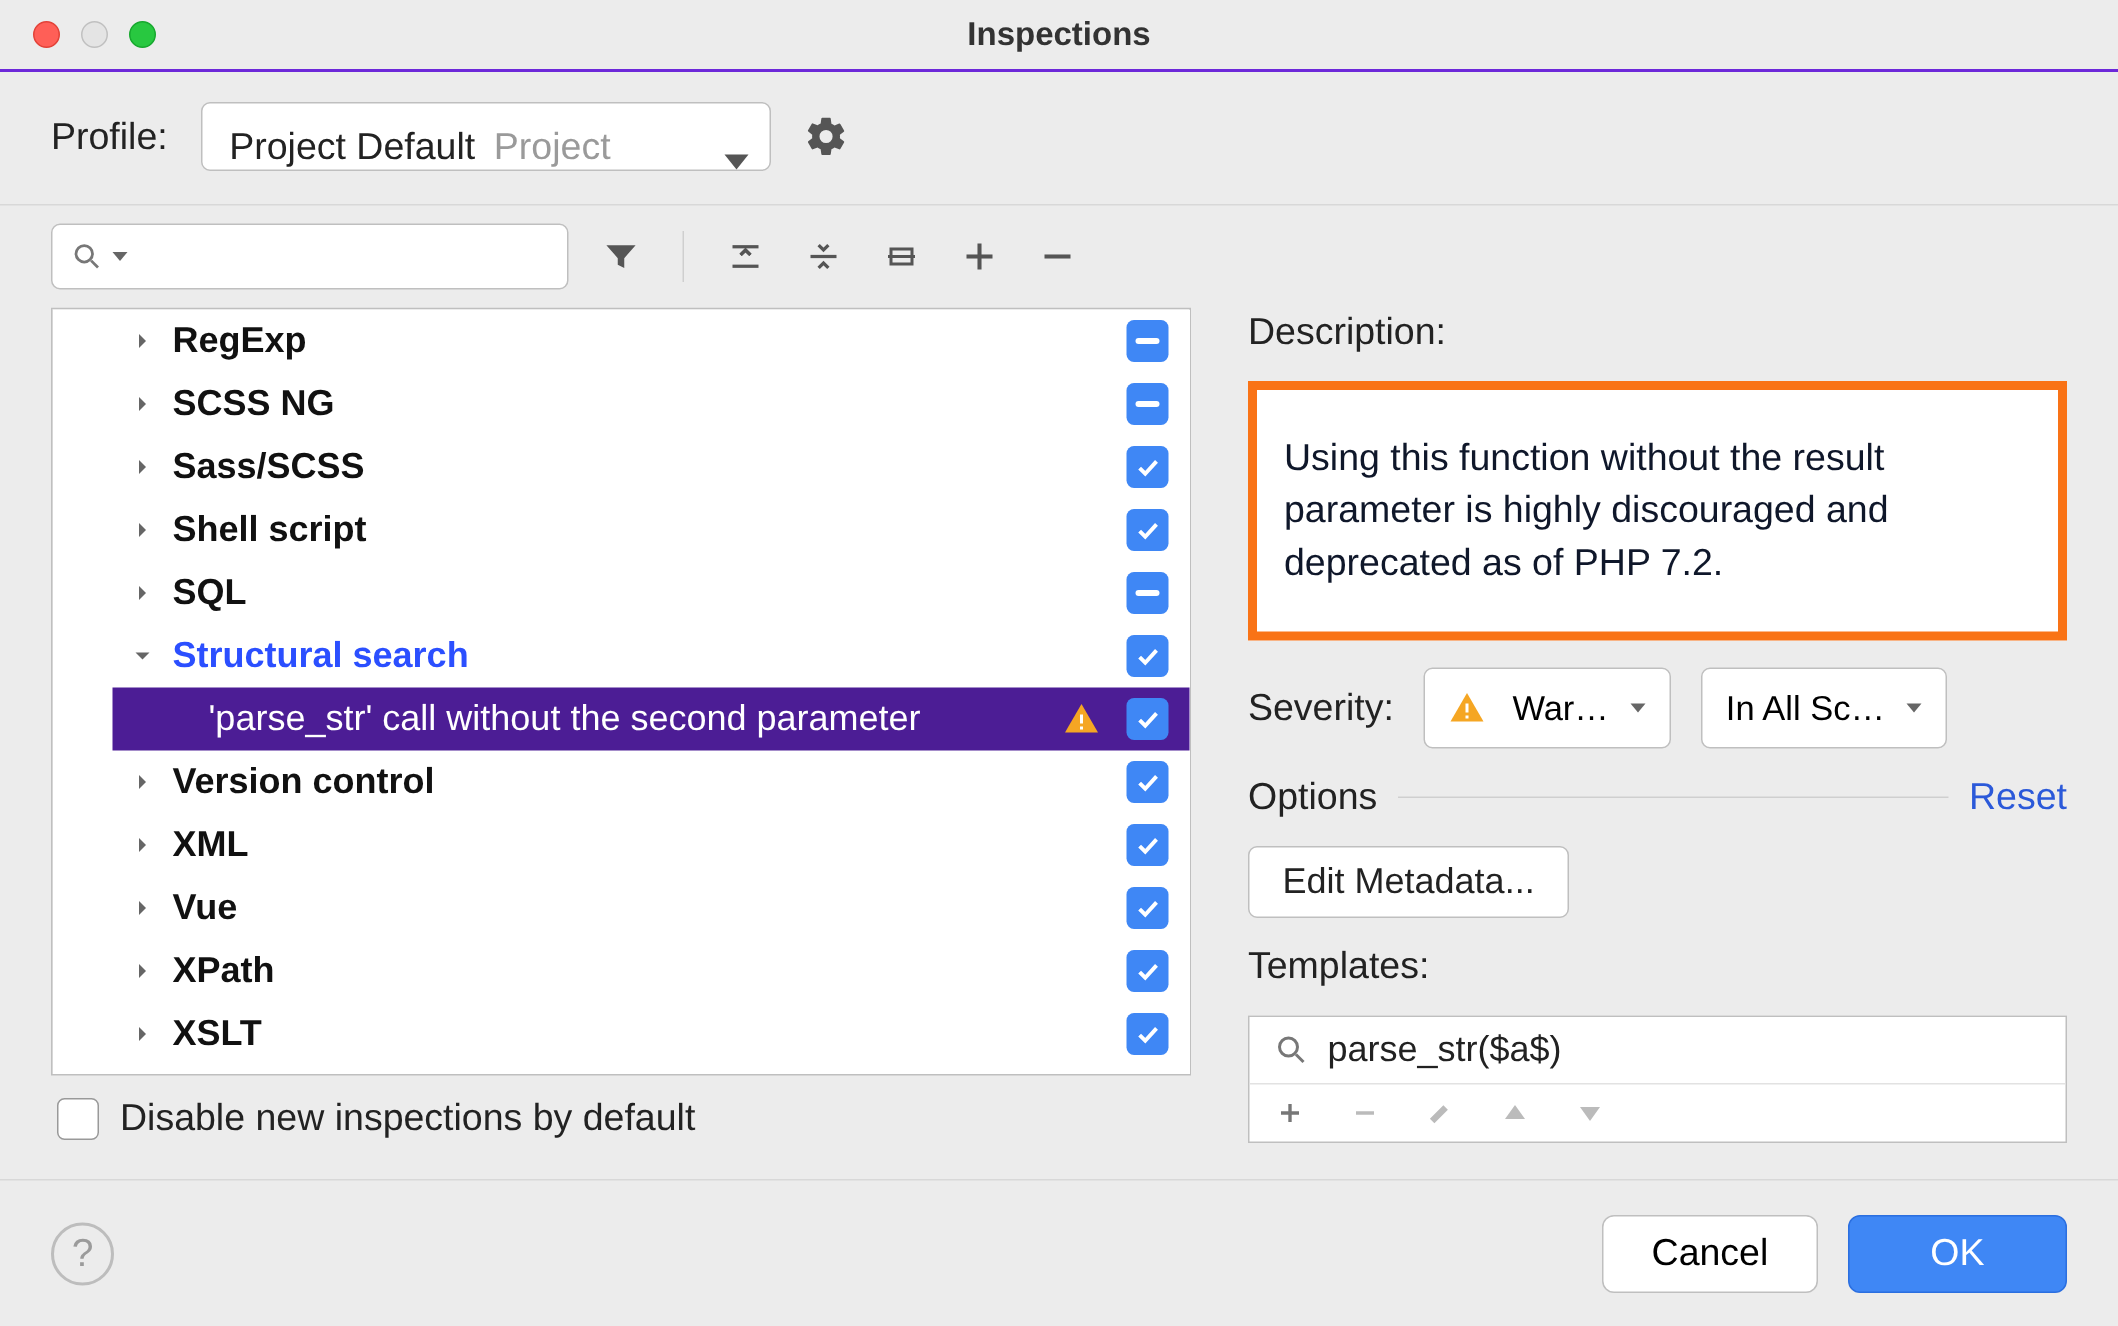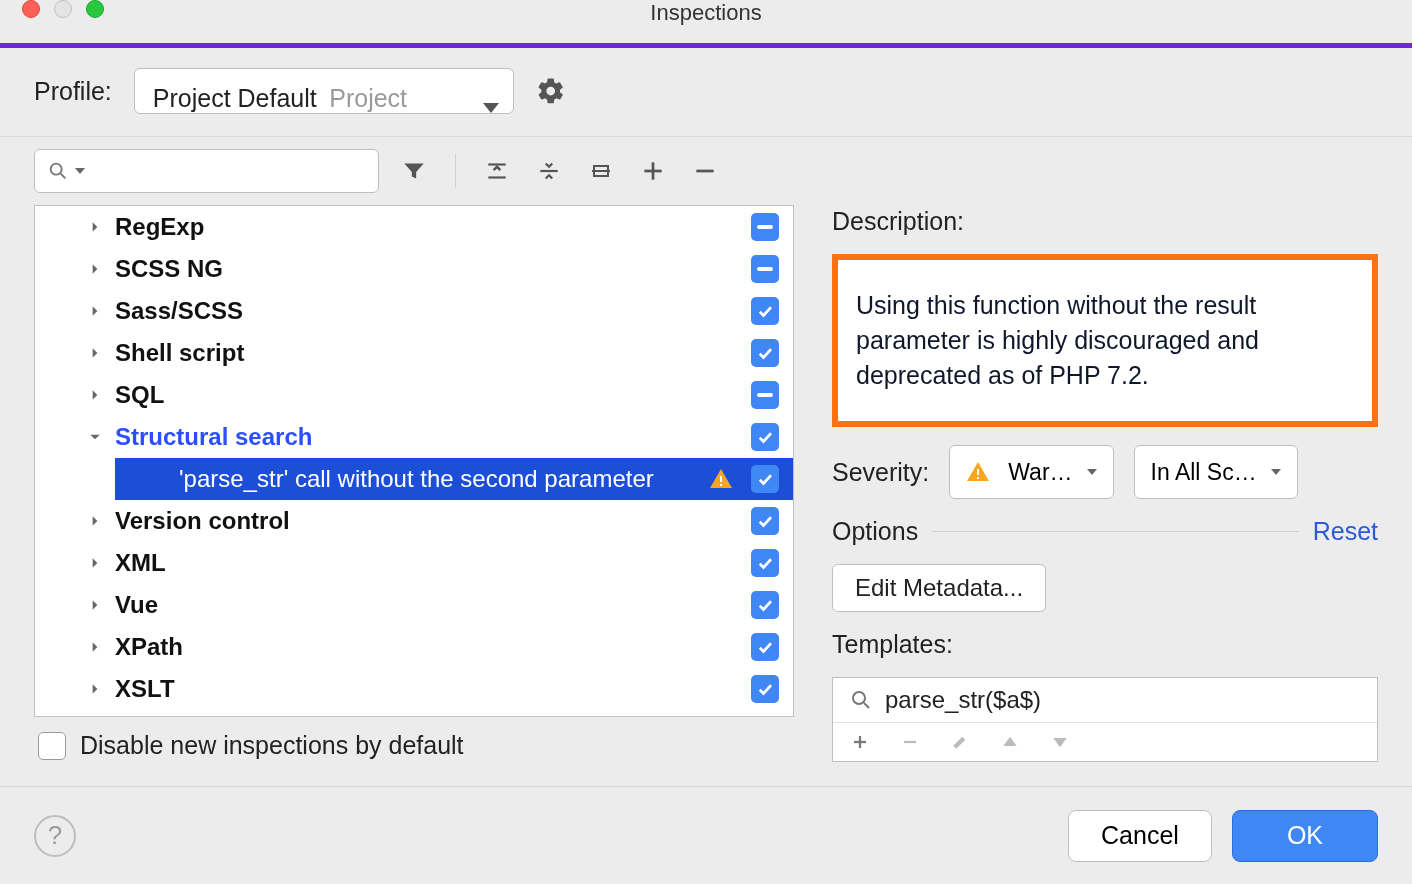--- a/index.html
+++ b/index.html
@@ -1,18 +1,18 @@
 <!DOCTYPE html>
 <html><head>
 <meta charset="utf-8">
 <style>
   * { box-sizing: border-box; margin: 0; padding: 0; font-family: -apple-system, "Helvetica Neue", Arial, sans-serif; }
   html, body { width: 1412px; height: 884px; background:#ececec; }
   .window { width:1412px; height:884px; background:#ececec; display:flex; flex-direction:column; }
-  .titlebar { height:48px; display:flex; position:relative; border-bottom:5px solid #6d28d9;}
+  .titlebar { height:48px; display:flex; align-items:center; position:relative; border-bottom:2px solid #6d28d9;font-weight:bold;}
   .traffic { display:flex; gap:14px; margin-left:22px;}
   .dot { width:18px; height:18px; border-radius:50%; }
   .dot.red{background:#ff5f57;border:1px solid #e24238;}
   .dot.yellow{background:#d8d8d861;border:1px solid #c0c0c0;}
   .dot.green{background:#28c840;border:1px solid #17a82e;}
   .title { position:absolute; left:0; right:0; text-align:center; font-size:22px; color:#333;}
   .header { display:flex; align-items:center; padding:20px 34px 22px 34px; gap:22px; border-bottom:1px solid #d8d8d8;}
   .label { font-size:25px; color:#222;}
   .profile-combo { display:flex; align-items:flex-end; height:46px; border:1px solid #bfbfbf; border-radius:6px; background:#fff; padding:0 14px 0 18px; min-width:380px; justify-content:space-between;}
   .profile-combo .text { font-size:25px; color:#222;}
@@ -28,21 +28,21 @@
   .tb-btn{width:34px;height:34px;display:flex;align-items:center;justify-content:center;color:#555;}
   .body { flex:1; display:flex; padding:0 34px 0 34px; gap:38px; overflow:hidden;}
   .left { width:760px; display:flex; flex-direction:column;}
   .tree { border:1px solid #bfbfbf; background:#fff; height:512px; overflow:auto;padding-left:40px;}
   .row { display:flex; align-items:center; height:42px; padding:0 14px 0 10px; font-size:24px;}
   .row .chev{width:20px;display:flex;justify-content:center;color:#666;margin-right:10px;}
   .row .name{font-weight:700;color:#111;flex:1;}
   .row.expanded .name{color:#2b4fff;}
   .row.child{padding-left:64px;}
   .row.child .name{font-weight:400;color:#fff;}
-  .row.selected{background:#1d4ed8;margin-left:40px;}
+  .row.selected{background:#4c1d95;}
   .chk{width:28px;height:28px;border-radius:5px;display:flex;align-items:center;justify-content:center;flex:none;margin-left:10px;}
   .chk.on{background:#3f87f5;}
   .chk.on svg{stroke:#fff;}
   .chk.minus{background:#3f87f5;}
   .chk.minus .bar{width:16px;height:4px;background:#fff;border-radius:2px;}
   .warn-ico{width:24px;height:24px;margin-right:8px;}
   .disable-row{display:flex;align-items:center;gap:14px;padding:14px 4px;font-size:25px;color:#222;}
   .disable-row .box{width:28px;height:28px;border:1.5px solid #999;border-radius:5px;background:#fff;}
   .right{flex:1;display:flex;flex-direction:column;gap:18px;padding-top:2px;}
   .desc-box{border:6px solid #f97316;background:#fff;padding:28px 18px;font-size:25px;color:#0f172a;line-height:1.4;}

